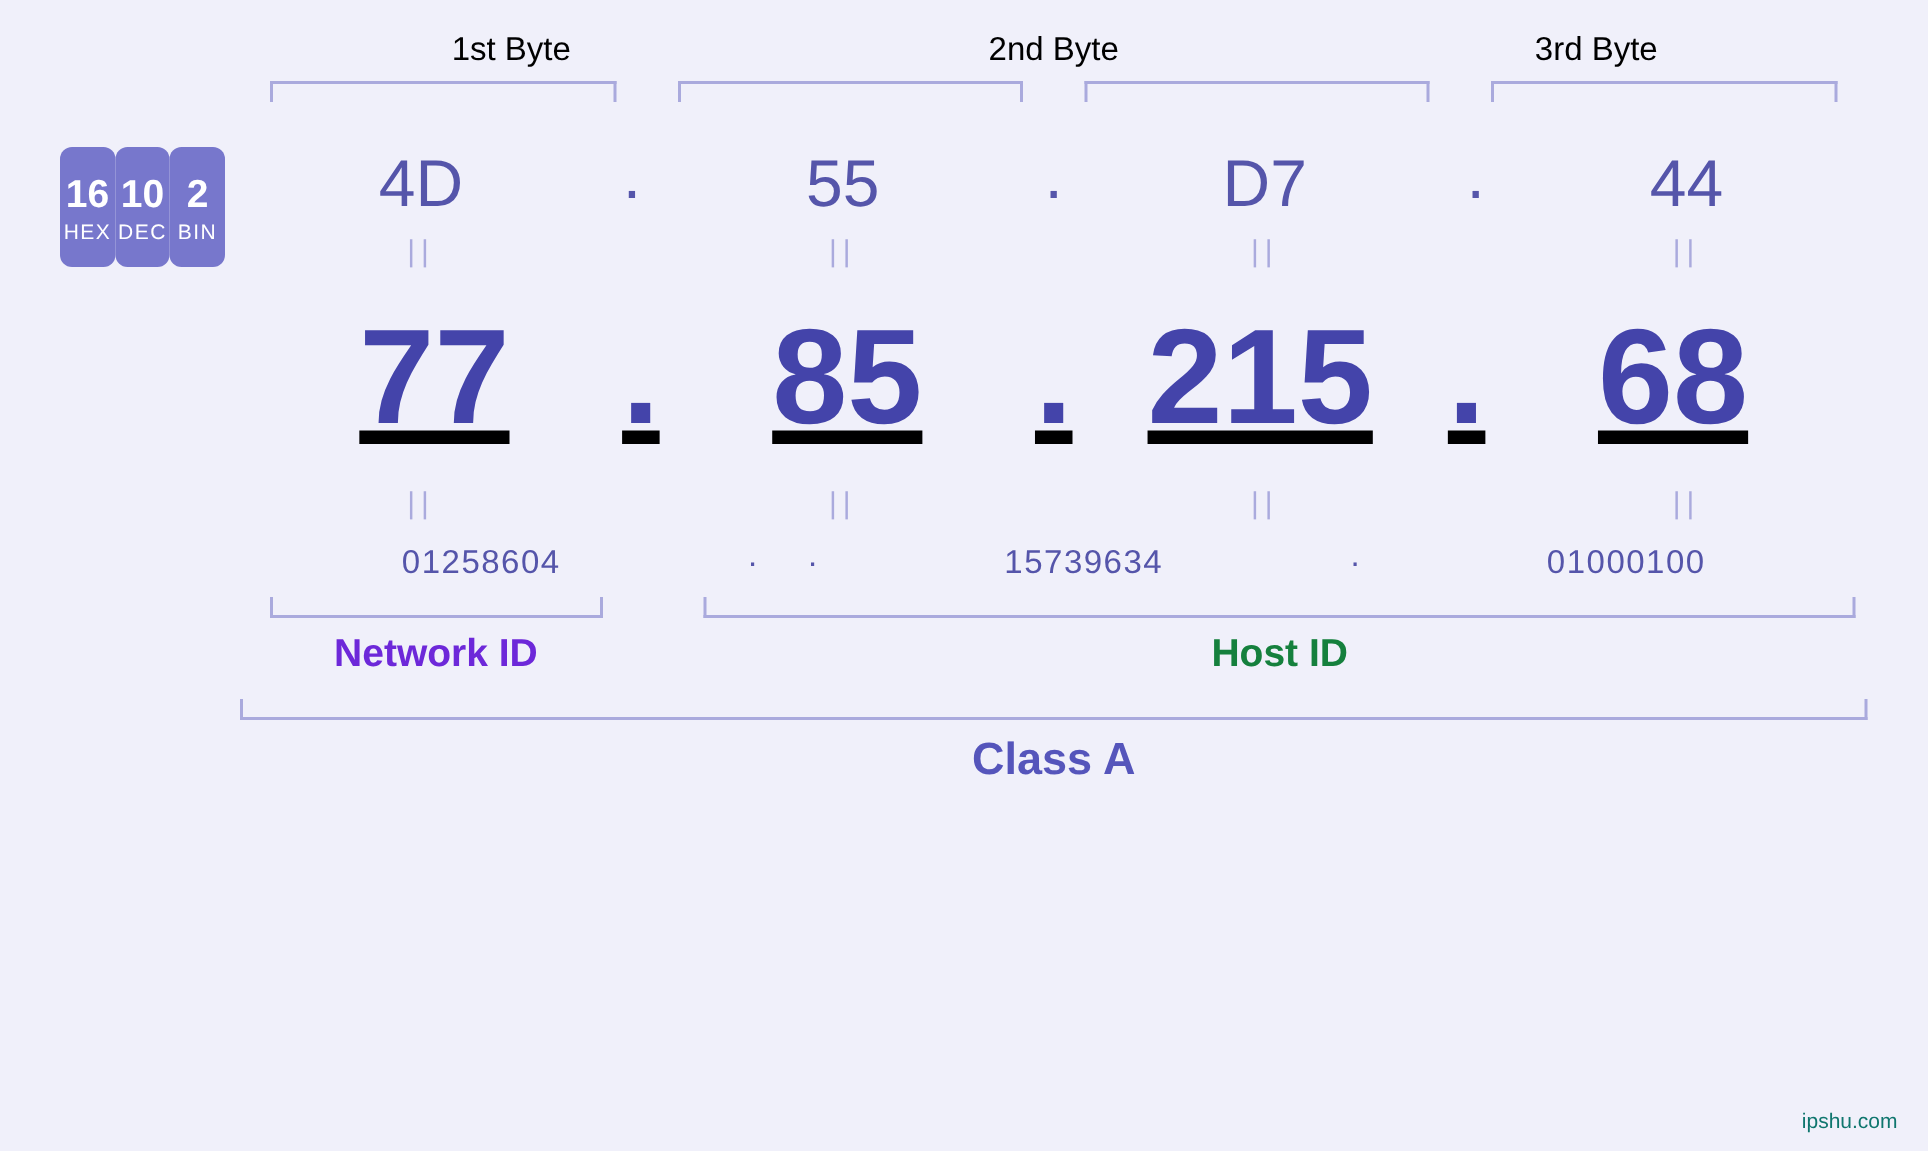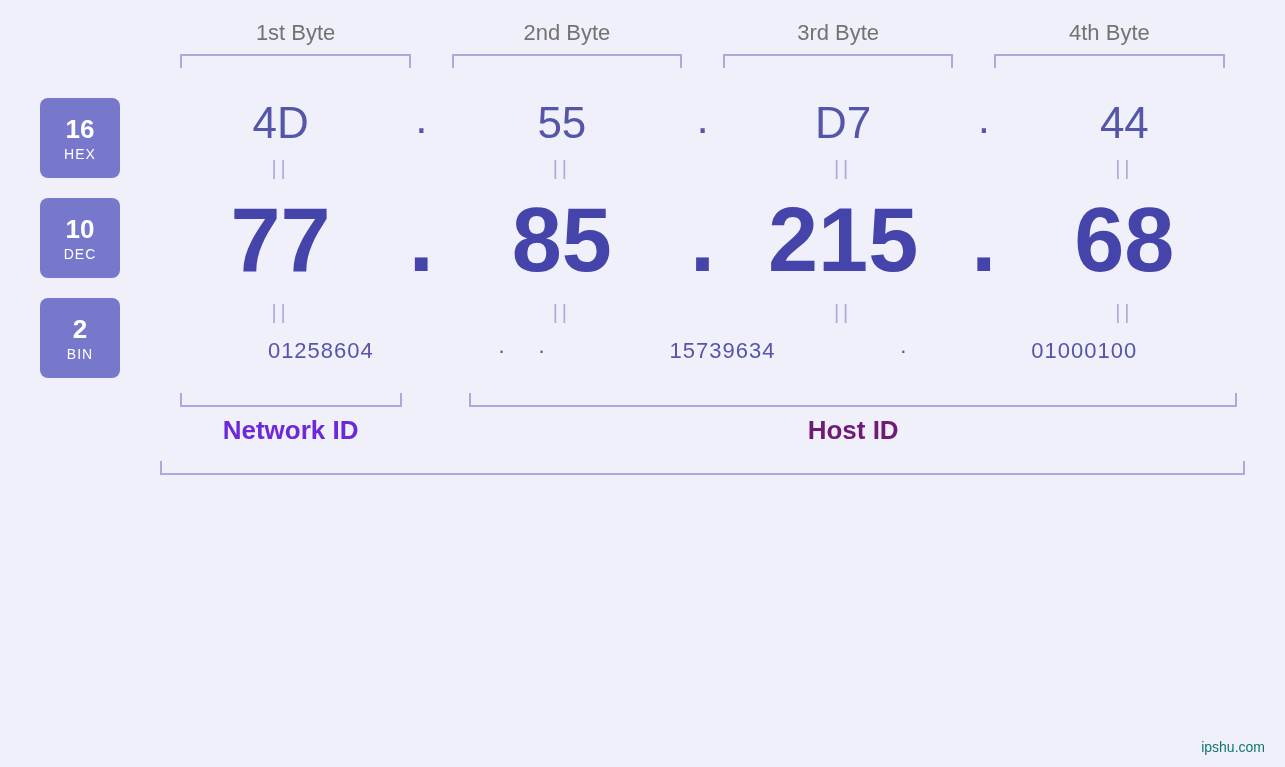--- a/index.html
+++ b/index.html
@@ -28,21 +28,21 @@
       display: flex;
       width: 100%;
       justify-content: center;
       margin-bottom: 8px;
       padding-left: 120px;
     }
 
     .byte-header-cell {
       flex: 1;
       text-align: center;
-      color: #737373;
+      color: #000000;
       font-size: 22px;
       font-weight: 400;
     }
 
     
     .top-brackets {
       display: flex;
       width: 100%;
       justify-content: center;
       padding-left: 120px;
@@ -67,21 +67,21 @@
     
     .main-content {
       display: flex;
       width: 100%;
       align-items: stretch;
     }
 
     
     .labels-col {
       display: flex;
-      flex-direction: column;
+      flex-direction: row;
       justify-content: space-around;
       width: 120px;
       gap: 0;
       padding-right: 10px;
     }
 
     .base-badge {
       display: flex;
       flex-direction: column;
       align-items: center;
@@ -118,21 +118,22 @@
       display: flex;
       align-items: center;
       justify-content: center;
     }
 
     .value-row.hex-row {
       margin-bottom: 0;
     }
 
     .value-row.dec-row {
-      margin: 0;
+      margin: 12px;
+      text-decoration: underline;
     }
 
     .value-row.bin-row {
       margin: 0;
     }
 
     .value-cell {
       flex: 1;
       text-align: center;
       color: #5555aa;
@@ -243,21 +244,21 @@
       flex: 1;
       text-align: center;
       color: #6d28d9;
       font-size: 26px;
       font-weight: bold;
     }
 
     .host-id-label {
       flex: 3;
       text-align: center;
-      color: #701a75;
+      color: #15803d;
       font-size: 26px;
       font-weight: bold;
     }
 
     
     .class-section {
       width: 100%;
       padding-left: 120px;
       margin-top: 15px;
     }
@@ -290,21 +291,20 @@
   </style>
 </head>
 <body>
 
 <div class="container">
 
   <div class="byte-headers">
     <div class="byte-header-cell">1st Byte</div>
     <div class="byte-header-cell">2nd Byte</div>
     <div class="byte-header-cell">3rd Byte</div>
-    <div class="byte-header-cell">4th Byte</div>
   </div>
 
   <div class="top-brackets">
     <div class="bracket-cell">
       <div class="top-bracket"></div>
     </div>
     <div class="bracket-cell">
       <div class="top-bracket"></div>
     </div>
     <div class="bracket-cell">
@@ -402,17 +402,18 @@
     <div class="id-labels-row">
       <div class="net-id-label">Network ID</div>
       <div style="width:40px; flex-shrink:0;"></div>
       <div class="host-id-label" style="flex:3;">Host ID</div>
     </div>
 
   </div>
 
   <div class="class-section">
     <div class="class-bracket"></div>
+    <div class="class-label">Class A</div>
   </div>
 
 </div>
 
 <div class="watermark">ipshu.com</div>
 
 </body></html>

